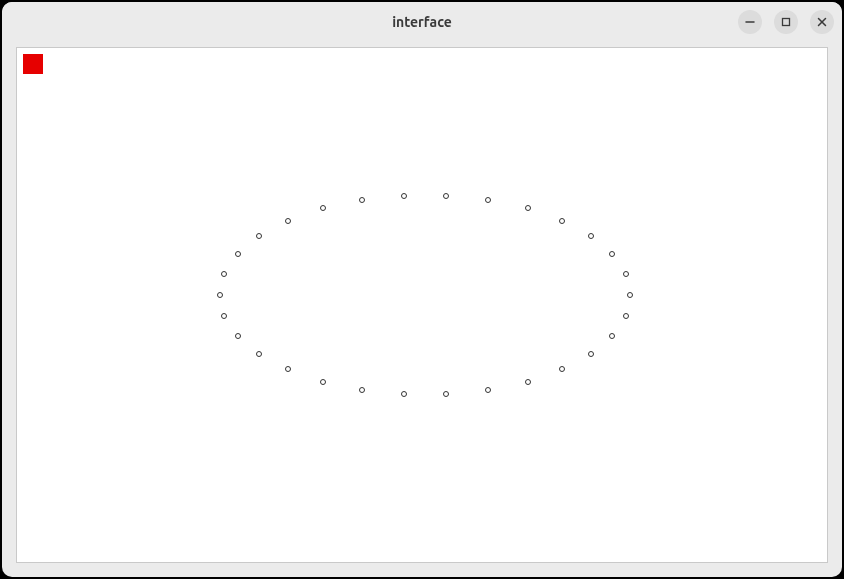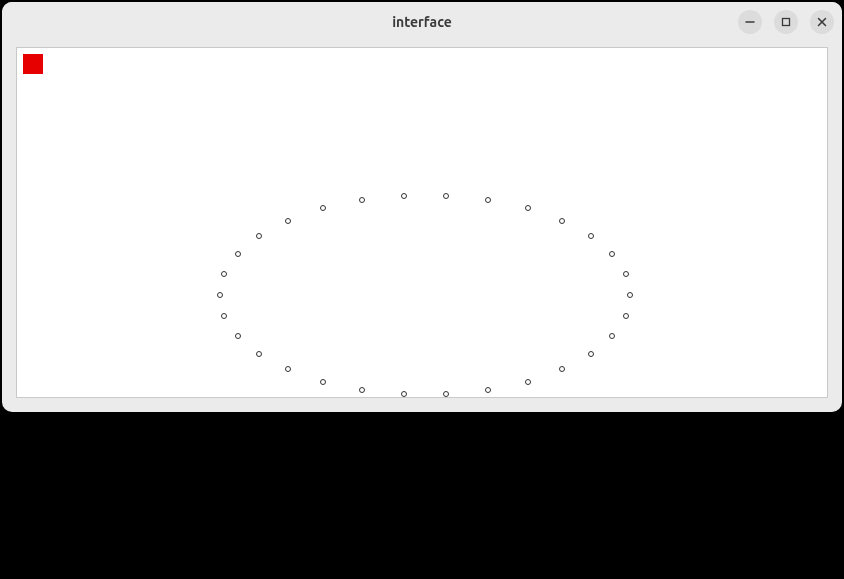--- a/index.html
+++ b/index.html
@@ -6,21 +6,21 @@
     body {
       width: 844px;
       height: 579px;
       background: #000;
       font-family: "Ubuntu", "Cantarell", sans-serif;
       overflow: hidden;
     }
     .window {
       position: absolute;
       left: 2px; top: 2px;
-      width: 840px; height: 410px;
+      width: 840px; height: 575px;
       background: #ebebeb;
       border-radius: 10px;
       overflow: hidden;
     }
     .titlebar {
       height: 40px;
       display: flex;
       align-items: center;
       justify-content: center;
       position: relative;

